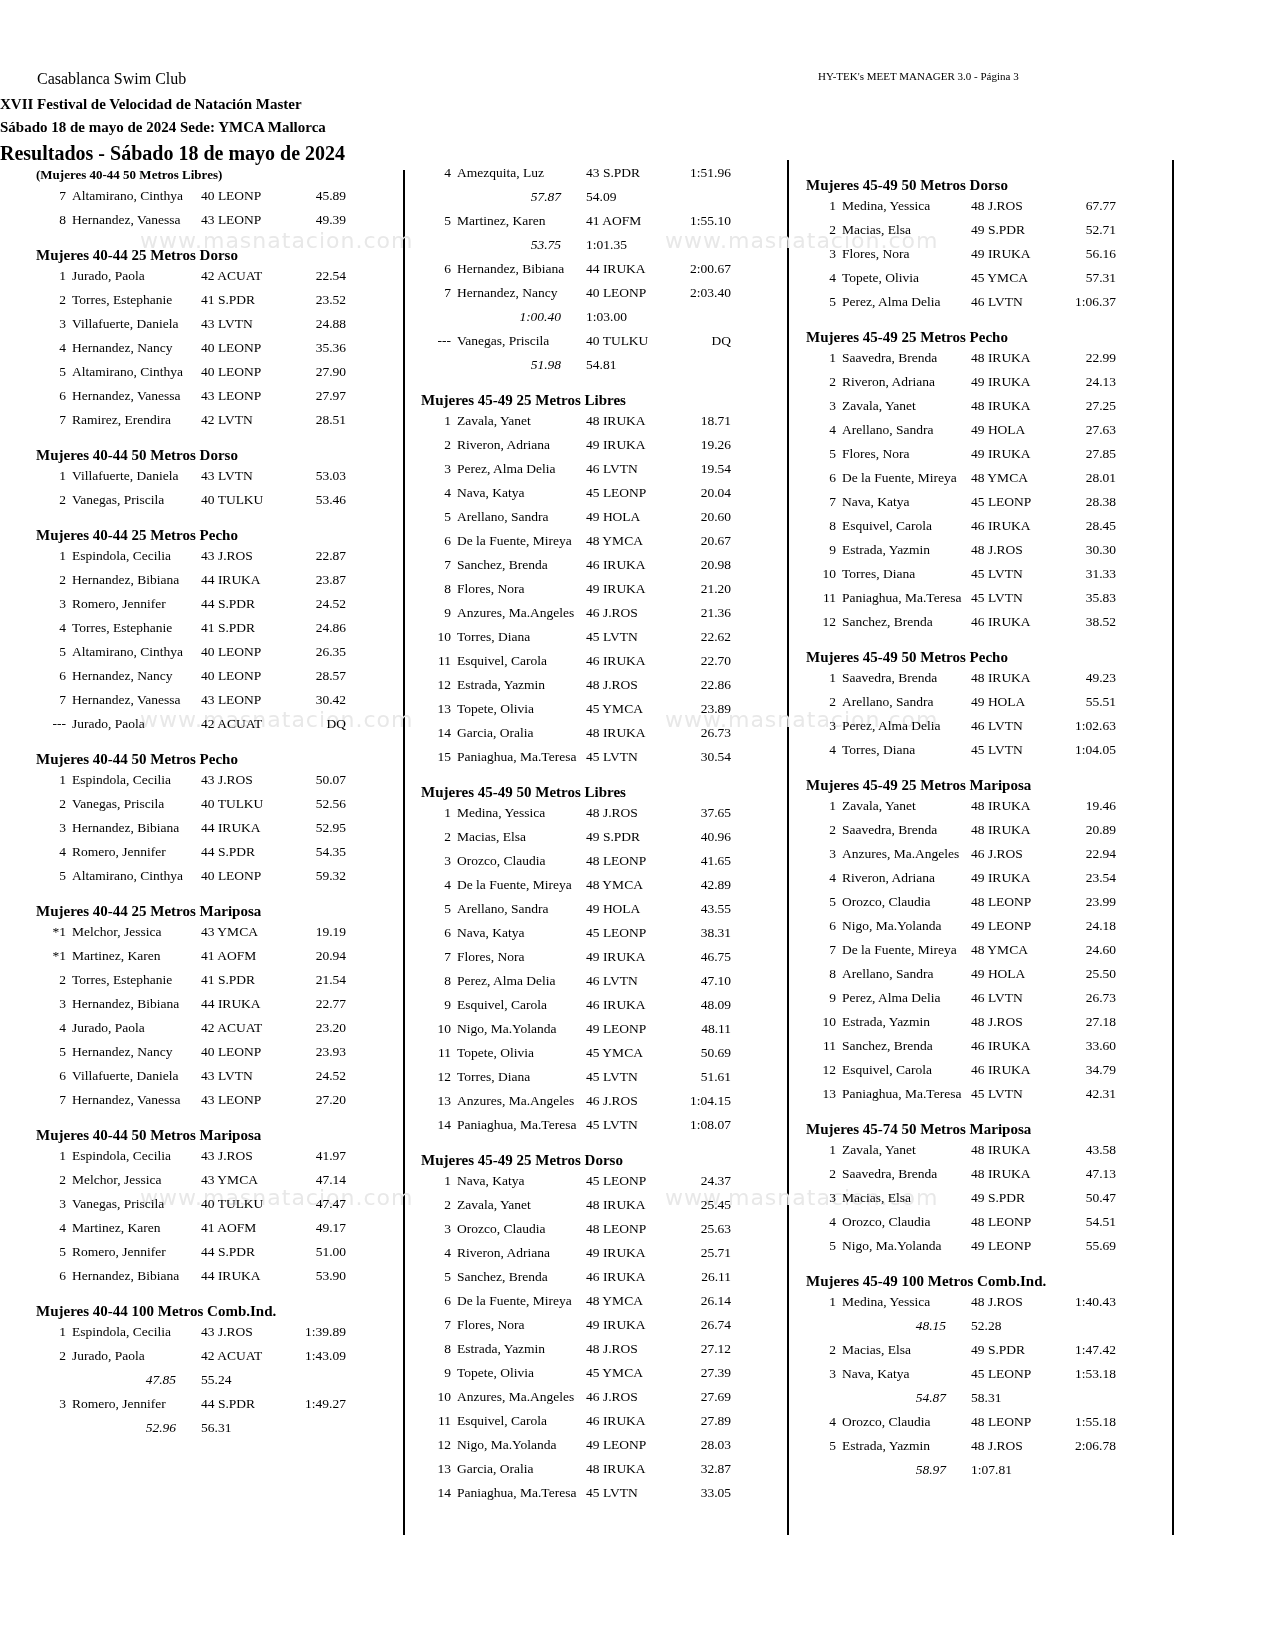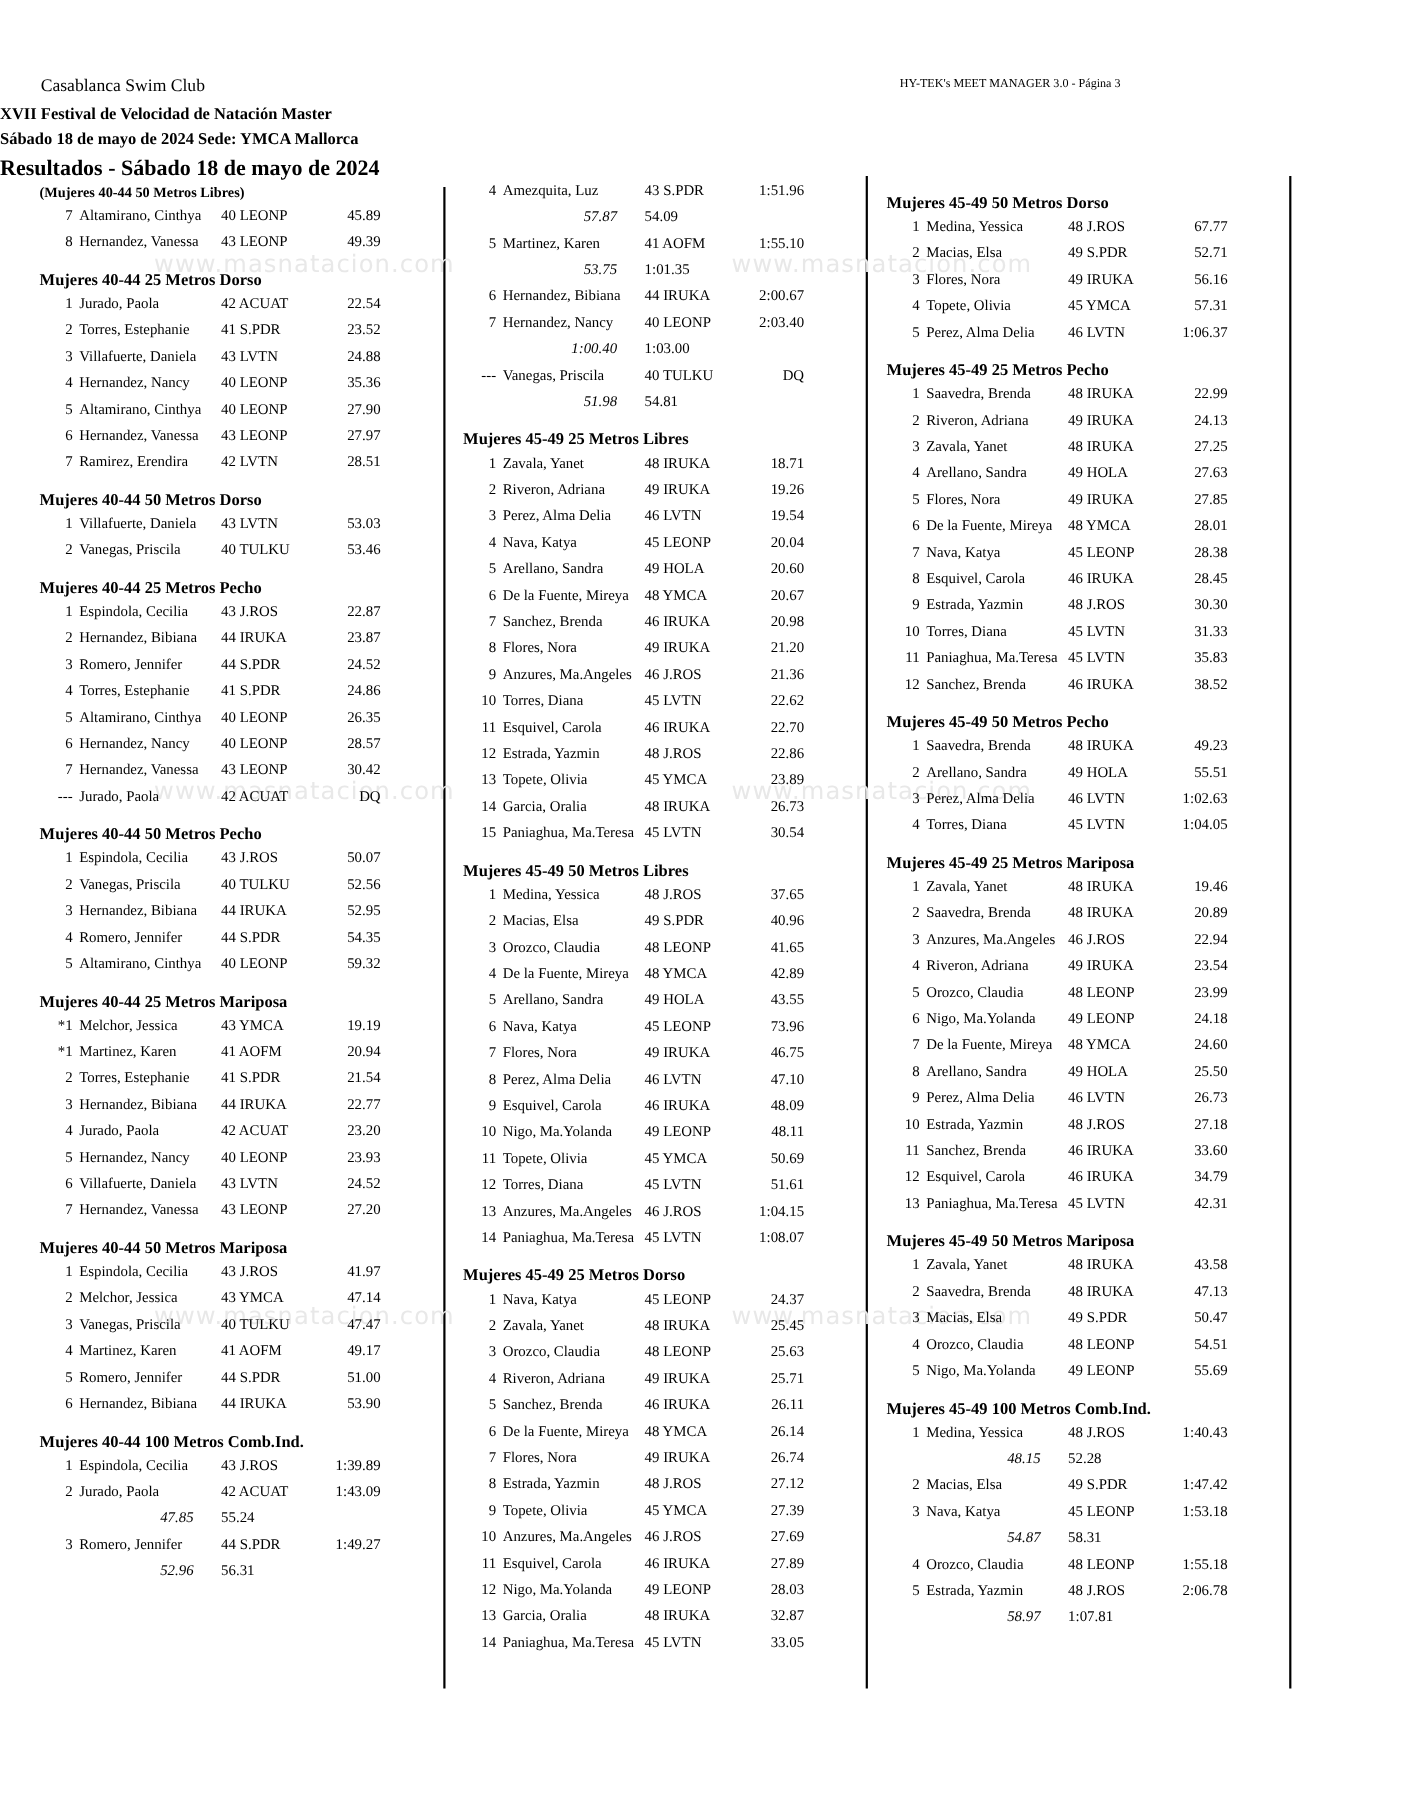--- a/index.html
+++ b/index.html
@@ -511,21 +511,21 @@
       <div class="row">
         <span class="place">5</span>
         <span class="name">Arellano, Sandra</span>
         <span class="team">49 HOLA</span>
         <span class="time">43.55</span>
       </div>
       <div class="row">
         <span class="place">6</span>
         <span class="name">Nava, Katya</span>
         <span class="team">45 LEONP</span>
-        <span class="time">73.96</span>
+        <span class="time">38.31</span>
       </div>
       <div class="row">
         <span class="place">7</span>
         <span class="name">Flores, Nora</span>
         <span class="team">49 IRUKA</span>
         <span class="time">46.75</span>
       </div>
       <div class="row">
         <span class="place">8</span>
         <span class="name">Perez, Alma Delia</span>
@@ -874,21 +874,21 @@
       </div>
       <div class="row">
         <span class="place">13</span>
         <span class="name">Paniaghua, Ma.Teresa</span>
         <span class="team">45 LVTN</span>
         <span class="time">42.31</span>
       </div>
     </div>
     <div class="gap"></div>
     <div class="event">
-      <div class="ev-title">Mujeres 45-49 50 Metros Mariposa</div>
+      <div class="ev-title">Mujeres 45-74 50 Metros Mariposa</div>
       <div class="row">
         <span class="place">1</span>
         <span class="name">Zavala, Yanet</span>
         <span class="team">48 IRUKA</span>
         <span class="time">43.58</span>
       </div>
       <div class="row">
         <span class="place">2</span>
         <span class="name">Saavedra, Brenda</span>
         <span class="team">48 IRUKA</span>

